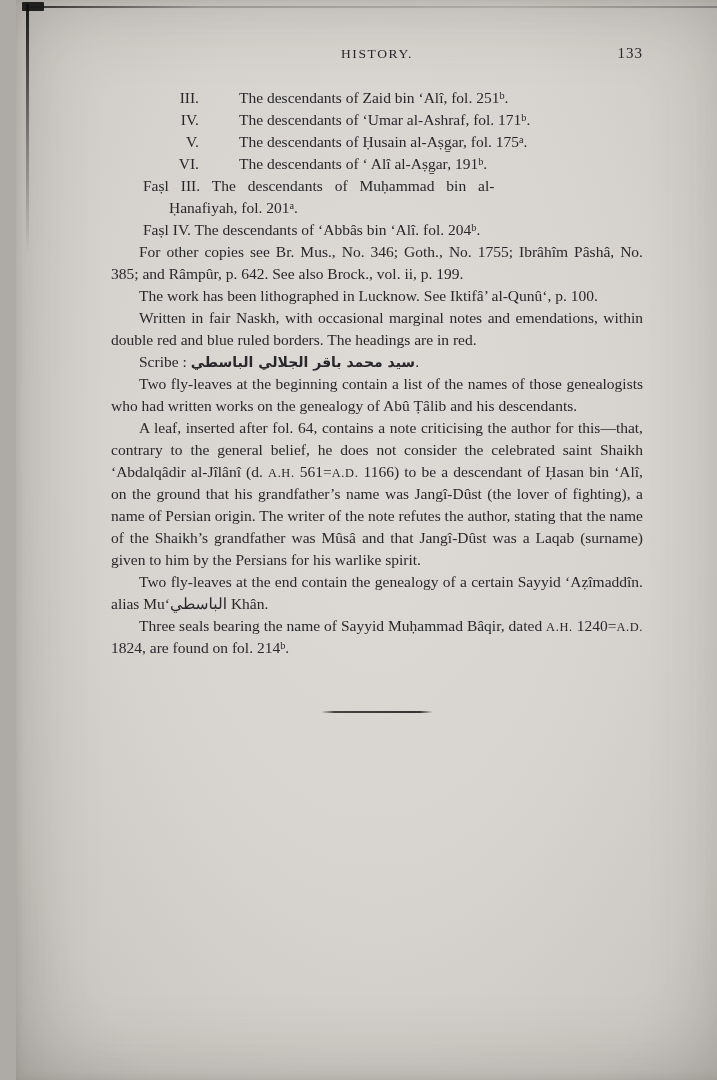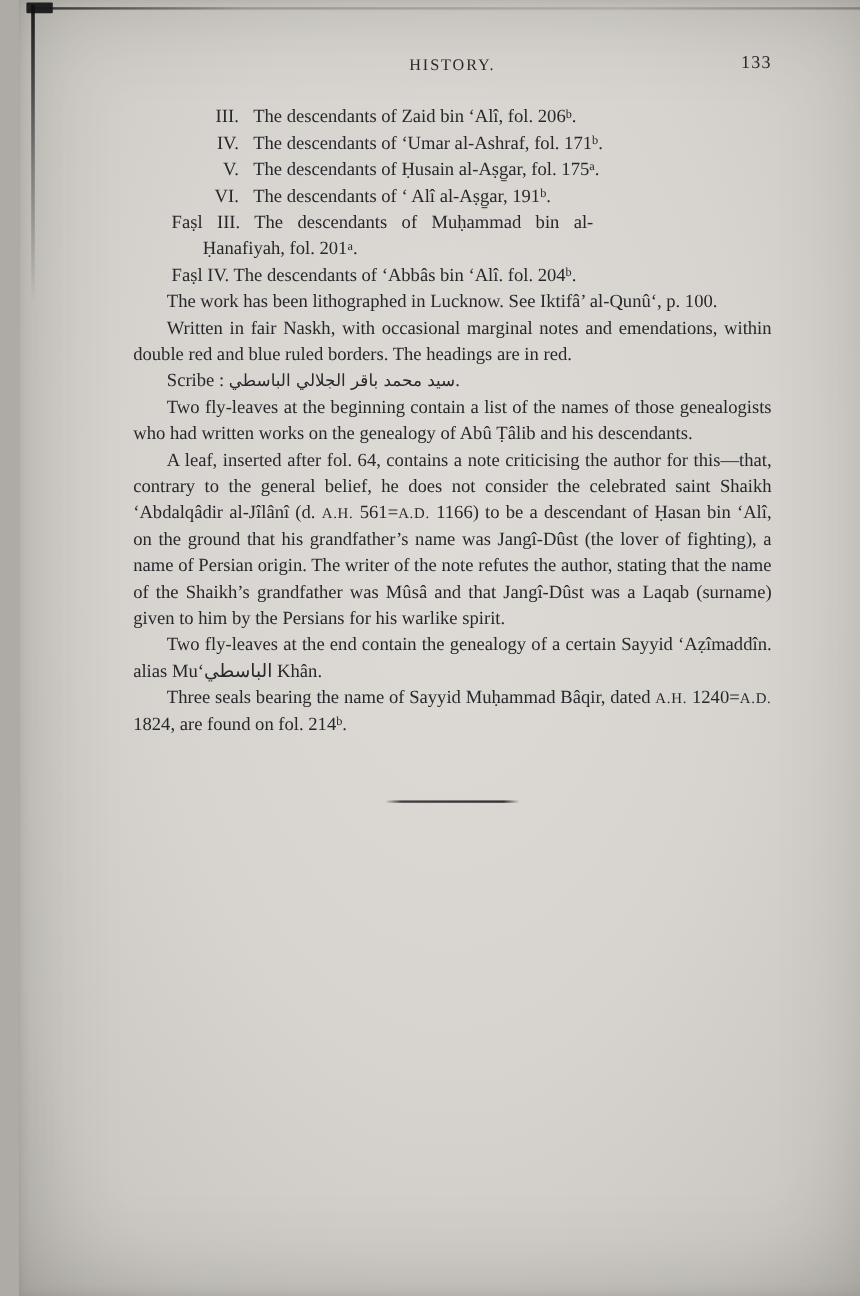--- a/index.html
+++ b/index.html
@@ -48,38 +48,39 @@
     font-size: 13.5px;
     letter-spacing: 1.6px;
   }
   .page-number {
     position: absolute;
     right: 0; top: -1px;
     font-size: 15px;
     letter-spacing: 1px;
   }
   .entry { text-align: left; }
-  .entry.roman { display: flex; }
+  .entry.roman { display: flex; gap: 28px; }
   .entry.roman .num {
     flex: 0 0 88px;
     text-align: right;
     padding-right: 12px;
   }
   .entry.fasl {
     padding-left: 58px;
     text-indent: -26px;
   }
   .para { margin: 0; text-indent: 28px; }
   .r-i { }
   .r-sc { font-size: .80em; letter-spacing: .05em; }
   .r-spread { word-spacing: .52em; }
   .r-ar {
     font-family: "DejaVu Sans", sans-serif;
     font-size: 14px;
     unicode-bidi: isolate;
+    font-weight: bold;
   }
   sup {
     font-size: .66em;
     line-height: 0;
     vertical-align: baseline;
     position: relative;
     top: -.45em;
   }
   .divider-rule {
     margin: 52px auto 0;
@@ -98,39 +99,40 @@
 
   <div class="content">
     <div class="header-row">
       <span>HISTORY.</span>
       <span class="page-number">133</span>
     </div>
 
     <div>
         <div class="entry roman">
           <span class="num">III.</span>
-          <span class="etext"><span>The descendants of Zaid bin ‘Alî, fol. 206</span><sup>b</sup><span>.</span></span>
+          <span class="etext"><span>The descendants of Zaid bin ‘Alî, fol. 251</span><sup>b</sup><span>.</span></span>
         </div>
         <div class="entry roman">
           <span class="num">IV.</span>
           <span class="etext"><span>The descendants of ‘Umar al-Ashraf, fol. 171</span><sup>b</sup><span>.</span></span>
         </div>
         <div class="entry roman">
           <span class="num">V.</span>
           <span class="etext"><span>The descendants of Ḥusain al-Aṣg̱ar, fol. 175</span><sup>a</sup><span>.</span></span>
         </div>
         <div class="entry roman">
           <span class="num">VI.</span>
           <span class="etext"><span>The descendants of ‘ Alî al-Aṣg̱ar, 191</span><sup>b</sup><span>.</span></span>
         </div>
         <div class="entry fasl"><span class="r-i">Faṣl</span><span class="r-spread"> III.  The descendants of Muḥammad bin al-</span><br><span>Ḥanafiyah, fol. 201</span><sup>a</sup><span>.</span></div>
         <div class="entry fasl"><span class="r-i">Faṣl</span><span> IV.  The descendants of ‘Abbâs bin ‘Alî. fol. 204</span><sup>b</sup><span>.</span></div>
       </div>
 
     <div>
+        <p class="para"><span>For other copies see Br. Mus., No. 346; Goth., No. 1755; Ibrâhîm Pâshâ, No. 385; and Râmpûr, p. 642.  See also Brock., vol. ii, p. 199.</span></p>
         <p class="para"><span>The work has been lithographed in Lucknow.  See Iktifâ’ al-Qunû‘, p. 100.</span></p>
         <p class="para"><span>Written in fair Naskh, with occasional marginal notes and emendations, within double red and blue ruled borders.  The headings are in red.</span></p>
         <p class="para"><span>Scribe :  </span><span class="r-ar" dir="rtl">سيد محمد باقر الجلالي الباسطي</span><span>.</span></p>
         <p class="para"><span>Two fly-leaves at the beginning contain a list of the names of those genealogists who had written works on the genealogy of Abû Ṭâlib and his descendants.</span></p>
         <p class="para"><span>A leaf, inserted after fol. 64, contains a note criticising the author for this—that, contrary to the general belief, he does not consider the celebrated saint Shaikh ‘Abdalqâdir al-Jîlânî (</span><span class="r-i">d.</span><span> </span><span class="r-sc">A.H.</span><span> 561=</span><span class="r-sc">A.D.</span><span> 1166) to be a descendant of Ḥasan bin ‘Alî, on the ground that his grandfather’s name was </span><span class="r-i">Jangî-Dûst</span><span> (the lover of fighting), a name of Persian origin.  The writer of the note refutes the author, stating that the name of the Shaikh’s grandfather was Mûsâ and that </span><span class="r-i">Jangî-Dûst</span><span> was a </span><span class="r-i">Laqab</span><span> (surname) given to him by the Persians for his warlike spirit.</span></p>
         <p class="para"><span>Two fly-leaves at the end contain the genealogy of a certain Sayyid ‘Aẓîmaddîn. </span><span class="r-i">alias</span><span> Mu‘الباسطي Khân.</span></p>
         <p class="para"><span>Three seals bearing the name of Sayyid Muḥammad Bâqir, dated </span><span class="r-sc">A.H.</span><span> 1240=</span><span class="r-sc">A.D.</span><span> 1824, are found on fol. 214</span><sup>b</sup><span>.</span></p>
       </div>
 
     <div class="divider-rule"></div>

